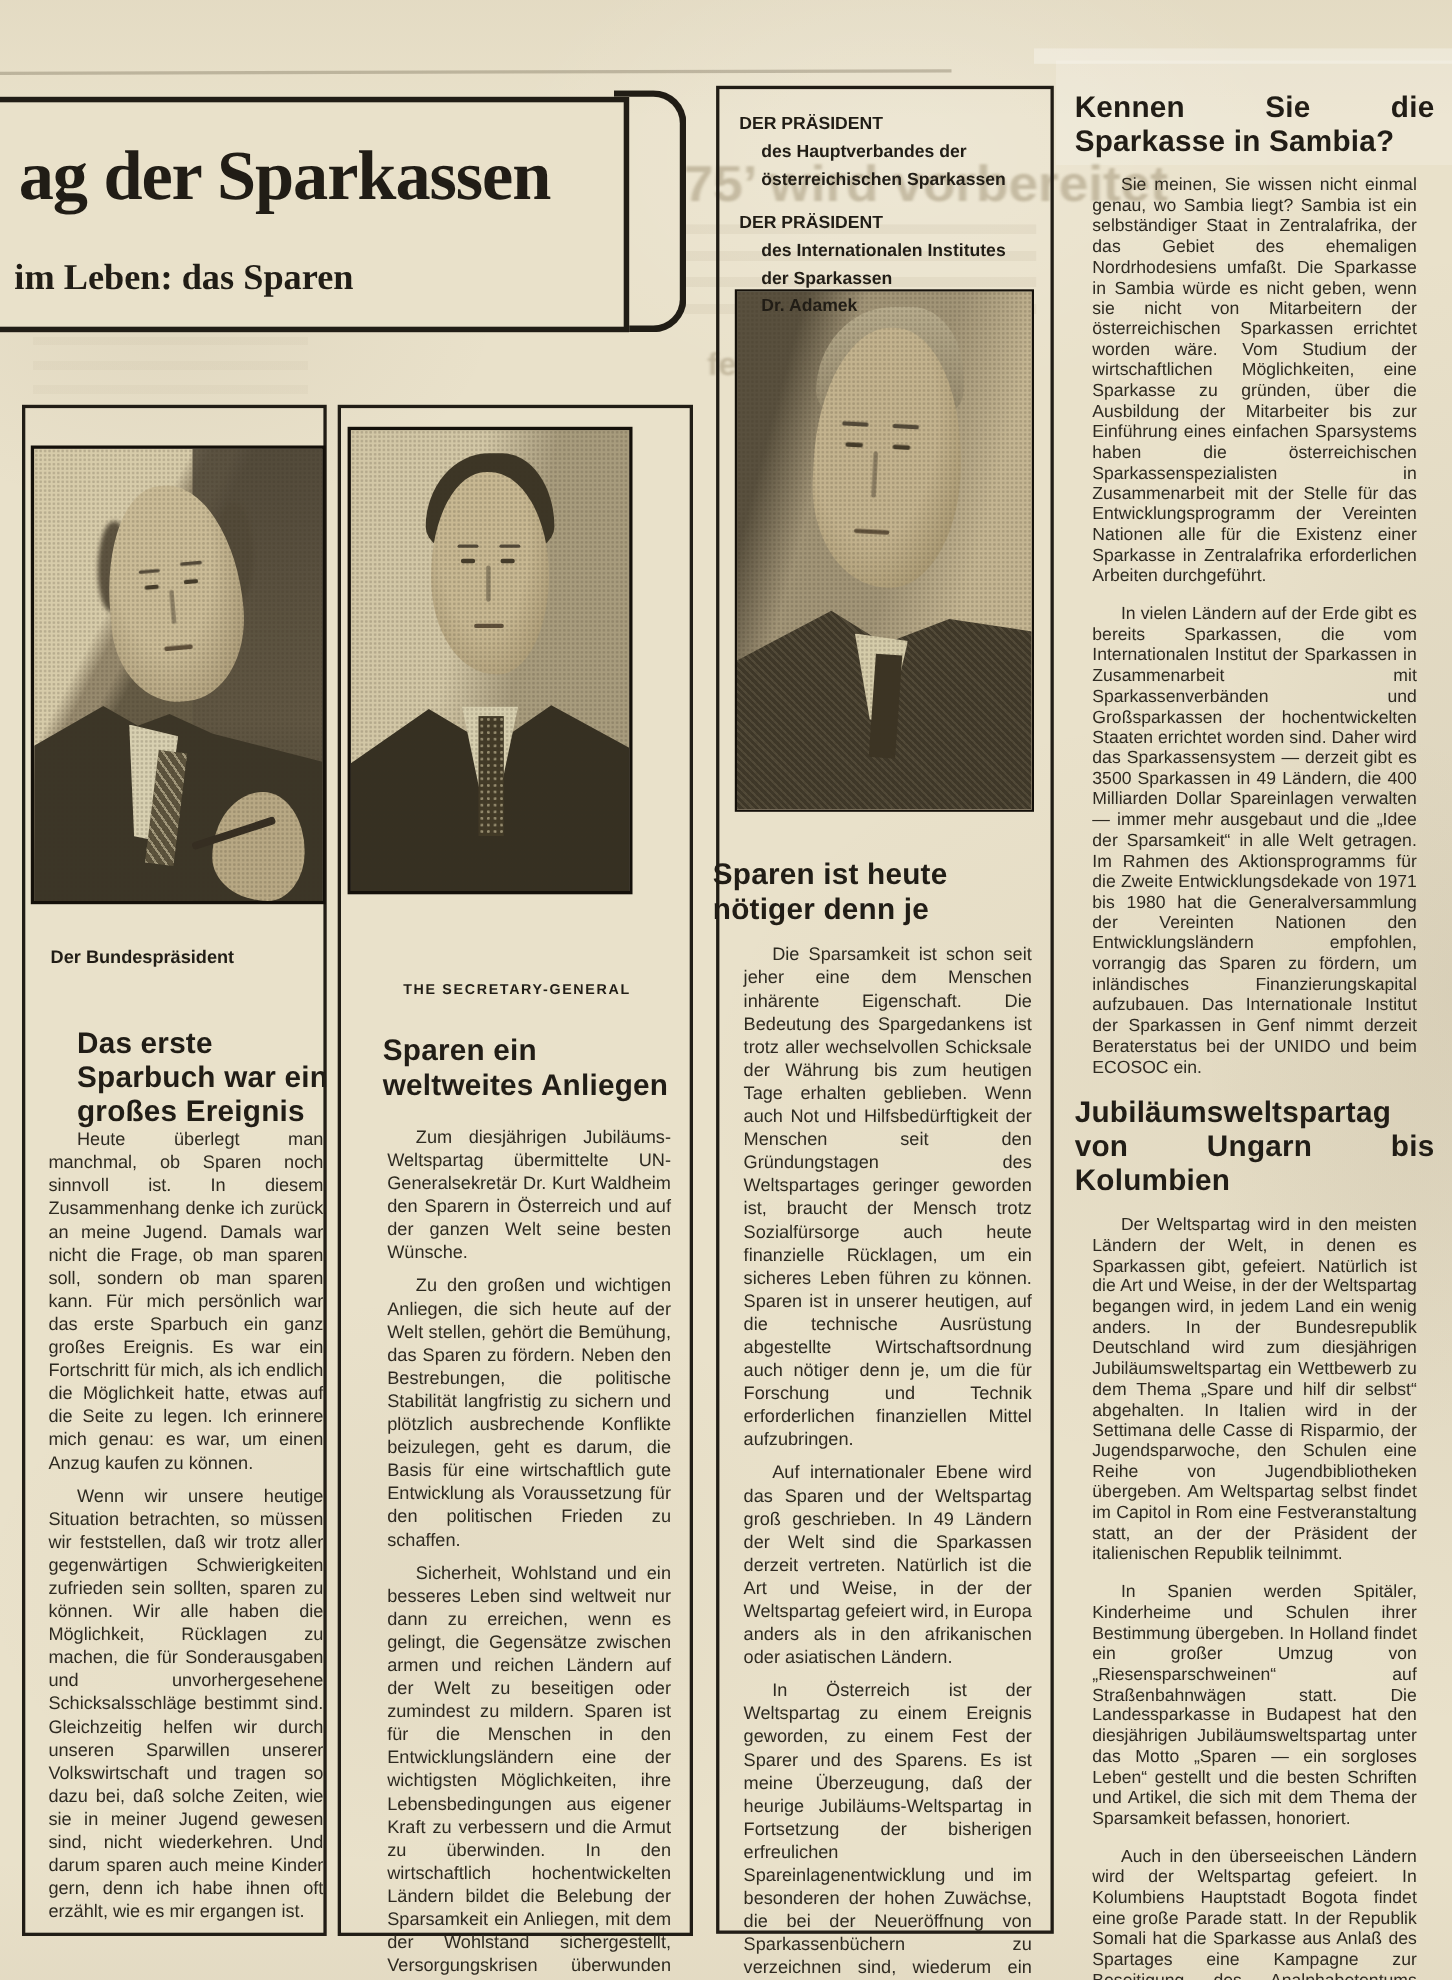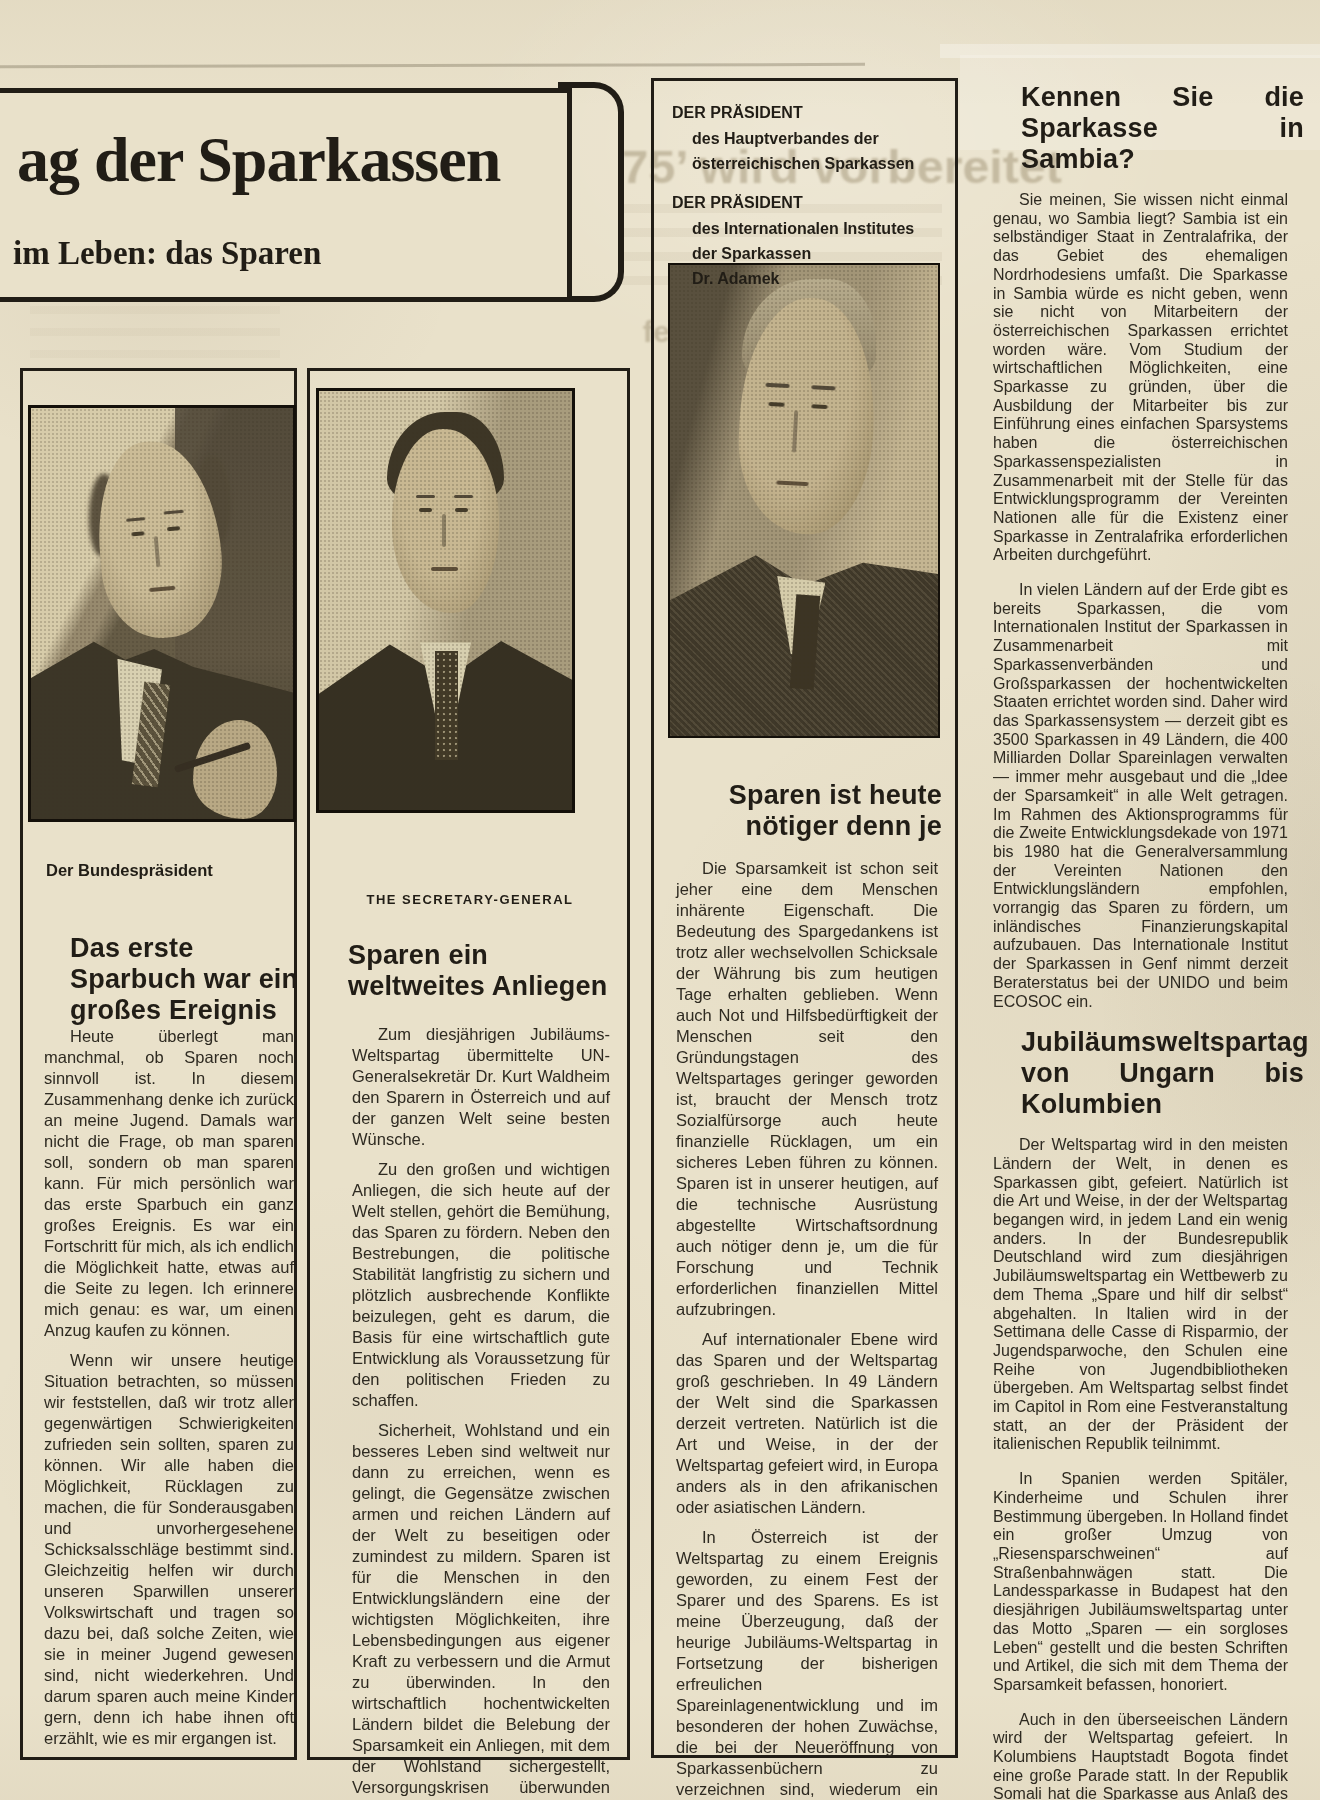--- a/index.html
+++ b/index.html
@@ -124,24 +124,24 @@
     clip-path:polygon(0 0,100% 8%,62% 100%,28% 92%);}
   .p3-tie{left:46%;bottom:10%;width:9%;height:20%;background:#241d12;transform:rotate(4deg);}
   
   .un-emblem{width:46px;height:46px;flex:0 0 auto;}
   
   .c1-cap{left:46px;top:861px;}
   .c1-h{left:54px;top:933px;width:254px;margin-left:16px;}
   .c1-body{left:44px;top:1026px;width:250px;}
   .c2-h{left:348px;top:940px;width:272px;}
   .c2-body{left:352px;top:1024px;width:258px;}
-  .c3-h{left:676px;top:780px;width:266px;text-align:right;}
+  .c3-h{left:648px;top:780px;width:266px;}
   .c3-body{left:676px;top:858px;width:262px;}
   .c4{left:977px;top:82px;width:327px;z-index:4;}
-  .c4 .art-h{position:static;margin-bottom:8px;margin-left:44px;}
+  .c4 .art-h{position:static;margin-bottom:8px;}
   .c4 .h2{margin-top:15px;margin-bottom:10px;}
 </style>
 </head>
 <body>
 
 <div class="page">
 
   <div class="abs scan-streak"></div>
   <div class="abs scan-streak2"></div>
   <div class="abs band-light"></div>

